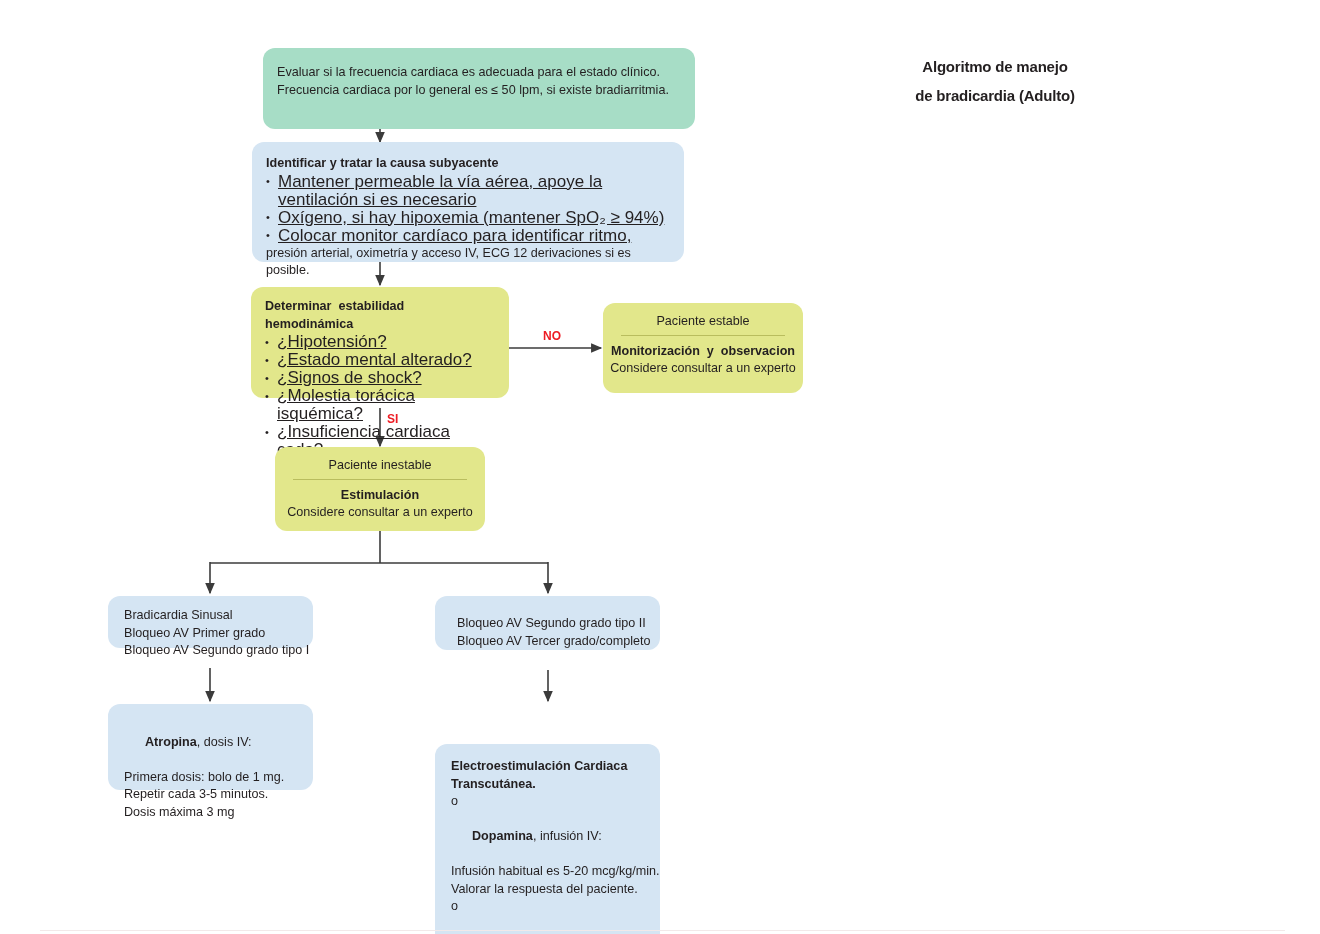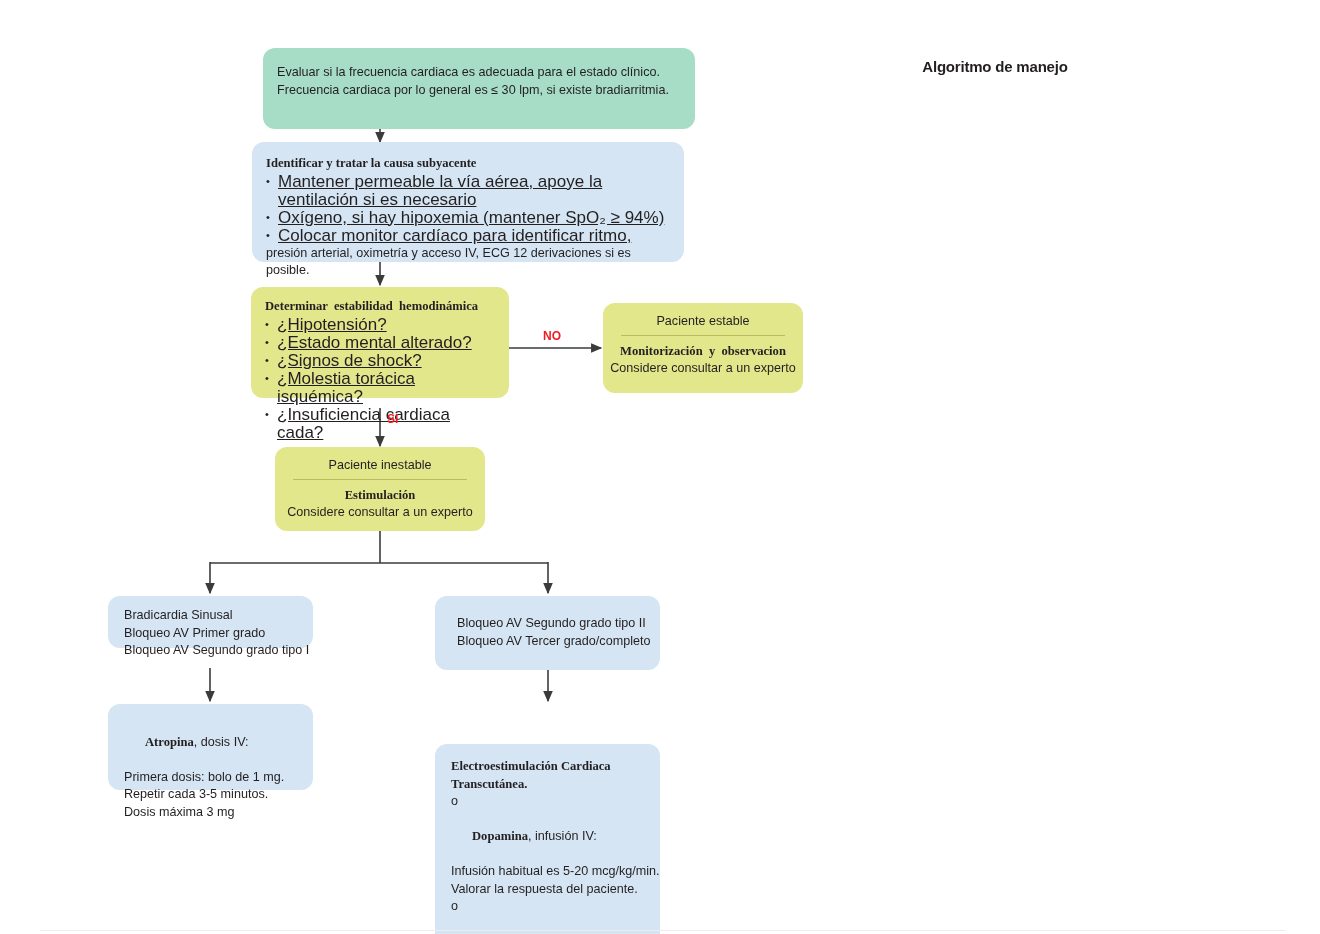--- a/index.html
+++ b/index.html
@@ -28,21 +28,21 @@
   }
   .teal  { background: #a7ddc6; }
   .blue  { background: #d5e5f3; }
   .olive { background: #e2e78b; }
 
   .txt {
     font-size: 12.6px;
     line-height: 17.5px;
     white-space: pre-wrap;
   }
-  .b { font-weight: bold; font-family: Liberation Serif, serif; }
+  .b { font-weight: bold; }
 
   .title {
     position: absolute;
     font-size: 15px;
     font-weight: bold;
     line-height: 29px;
     text-align: center;
     letter-spacing: -0.2px;
   }
 
@@ -121,25 +121,26 @@
     <line x1="210" y1="563" x2="548" y2="563" stroke="#3b3b3b" stroke-width="1.6"></line>
     <line x1="210" y1="562" x2="210" y2="593" stroke="#3b3b3b" stroke-width="1.6" marker-end="url(#arrow)"></line>
     <line x1="548" y1="562" x2="548" y2="593" stroke="#3b3b3b" stroke-width="1.6" marker-end="url(#arrow)"></line>
 
     <line x1="210" y1="668" x2="210" y2="701" stroke="#3b3b3b" stroke-width="1.6" marker-end="url(#arrow)"></line>
     <line x1="548" y1="670" x2="548" y2="701" stroke="#3b3b3b" stroke-width="1.6" marker-end="url(#arrow)"></line>
   </svg>
 
   <div class="title" style="left:830px; top:52px; width:330px;">
     <div>Algoritmo de manejo</div>
+    <div>de bradicardia (Adulto)</div>
   </div>
 
   <div class="box teal" style="left:252px; top:48px; width:432px; height:81px; padding:16px 14px 0 14px;margin-left:11px;">
     <div class="txt">Evaluar si la frecuencia cardiaca es adecuada para el estado clínico.</div>
-    <div class="txt">Frecuencia cardiaca por lo general es ≤ 30 lpm, si existe bradiarritmia.</div>
+    <div class="txt">Frecuencia cardiaca por lo general es ≤ 50 lpm, si existe bradiarritmia.</div>
   </div>
 
   <div class="box blue" style="left:252px; top:142px; width:432px; height:120px; padding:13px 14px 0 14px;">
     <div class="txt b">Identificar y tratar la causa subyacente</div>
     <ul class="bullet-list">
       <li>Mantener permeable la vía aérea, apoye la ventilación si es necesario</li>
       <li>Oxígeno, si hay hipoxemia (mantener SpO₂ ≥ 94%)</li>
       <li>Colocar monitor cardíaco para identificar ritmo,</li>
     </ul>
     <div class="txt">presión arterial, oximetría y acceso IV, ECG 12 derivaciones si es posible.</div>
@@ -172,21 +173,21 @@
     <div class="txt centered b">Estimulación</div>
     <div class="txt centered">Considere consultar a un experto</div>
   </div>
 
   <div class="box blue" style="left:108px; top:596px; width:205px; height:52px; padding:11px 0 0 16px;">
     <div class="txt">Bradicardia Sinusal</div>
     <div class="txt">Bloqueo AV Primer grado</div>
     <div class="txt">Bloqueo AV Segundo grado tipo I</div>
   </div>
 
-  <div class="box blue" style="left:435px; top:596px; width:225px; height:74px; padding:19px 0 17px 22px;">
+  <div class="box blue" style="left:435px; top:596px; width:225px; height:54px; padding:19px 0 17px 22px;">
     <div class="txt">Bloqueo AV Segundo grado tipo II</div>
     <div class="txt">Bloqueo AV Tercer grado/completo</div>
   </div>
 
   <div class="box blue" style="left:108px; top:704px; width:205px; height:86px; padding:12px 0 0 16px;">
     <div class="txt">
       <span class="b">Atropina</span><span>, dosis IV:</span>
     </div>
     <div class="txt">Primera dosis: bolo de 1 mg.</div>
     <div class="txt">Repetir cada 3-5 minutos.</div>

